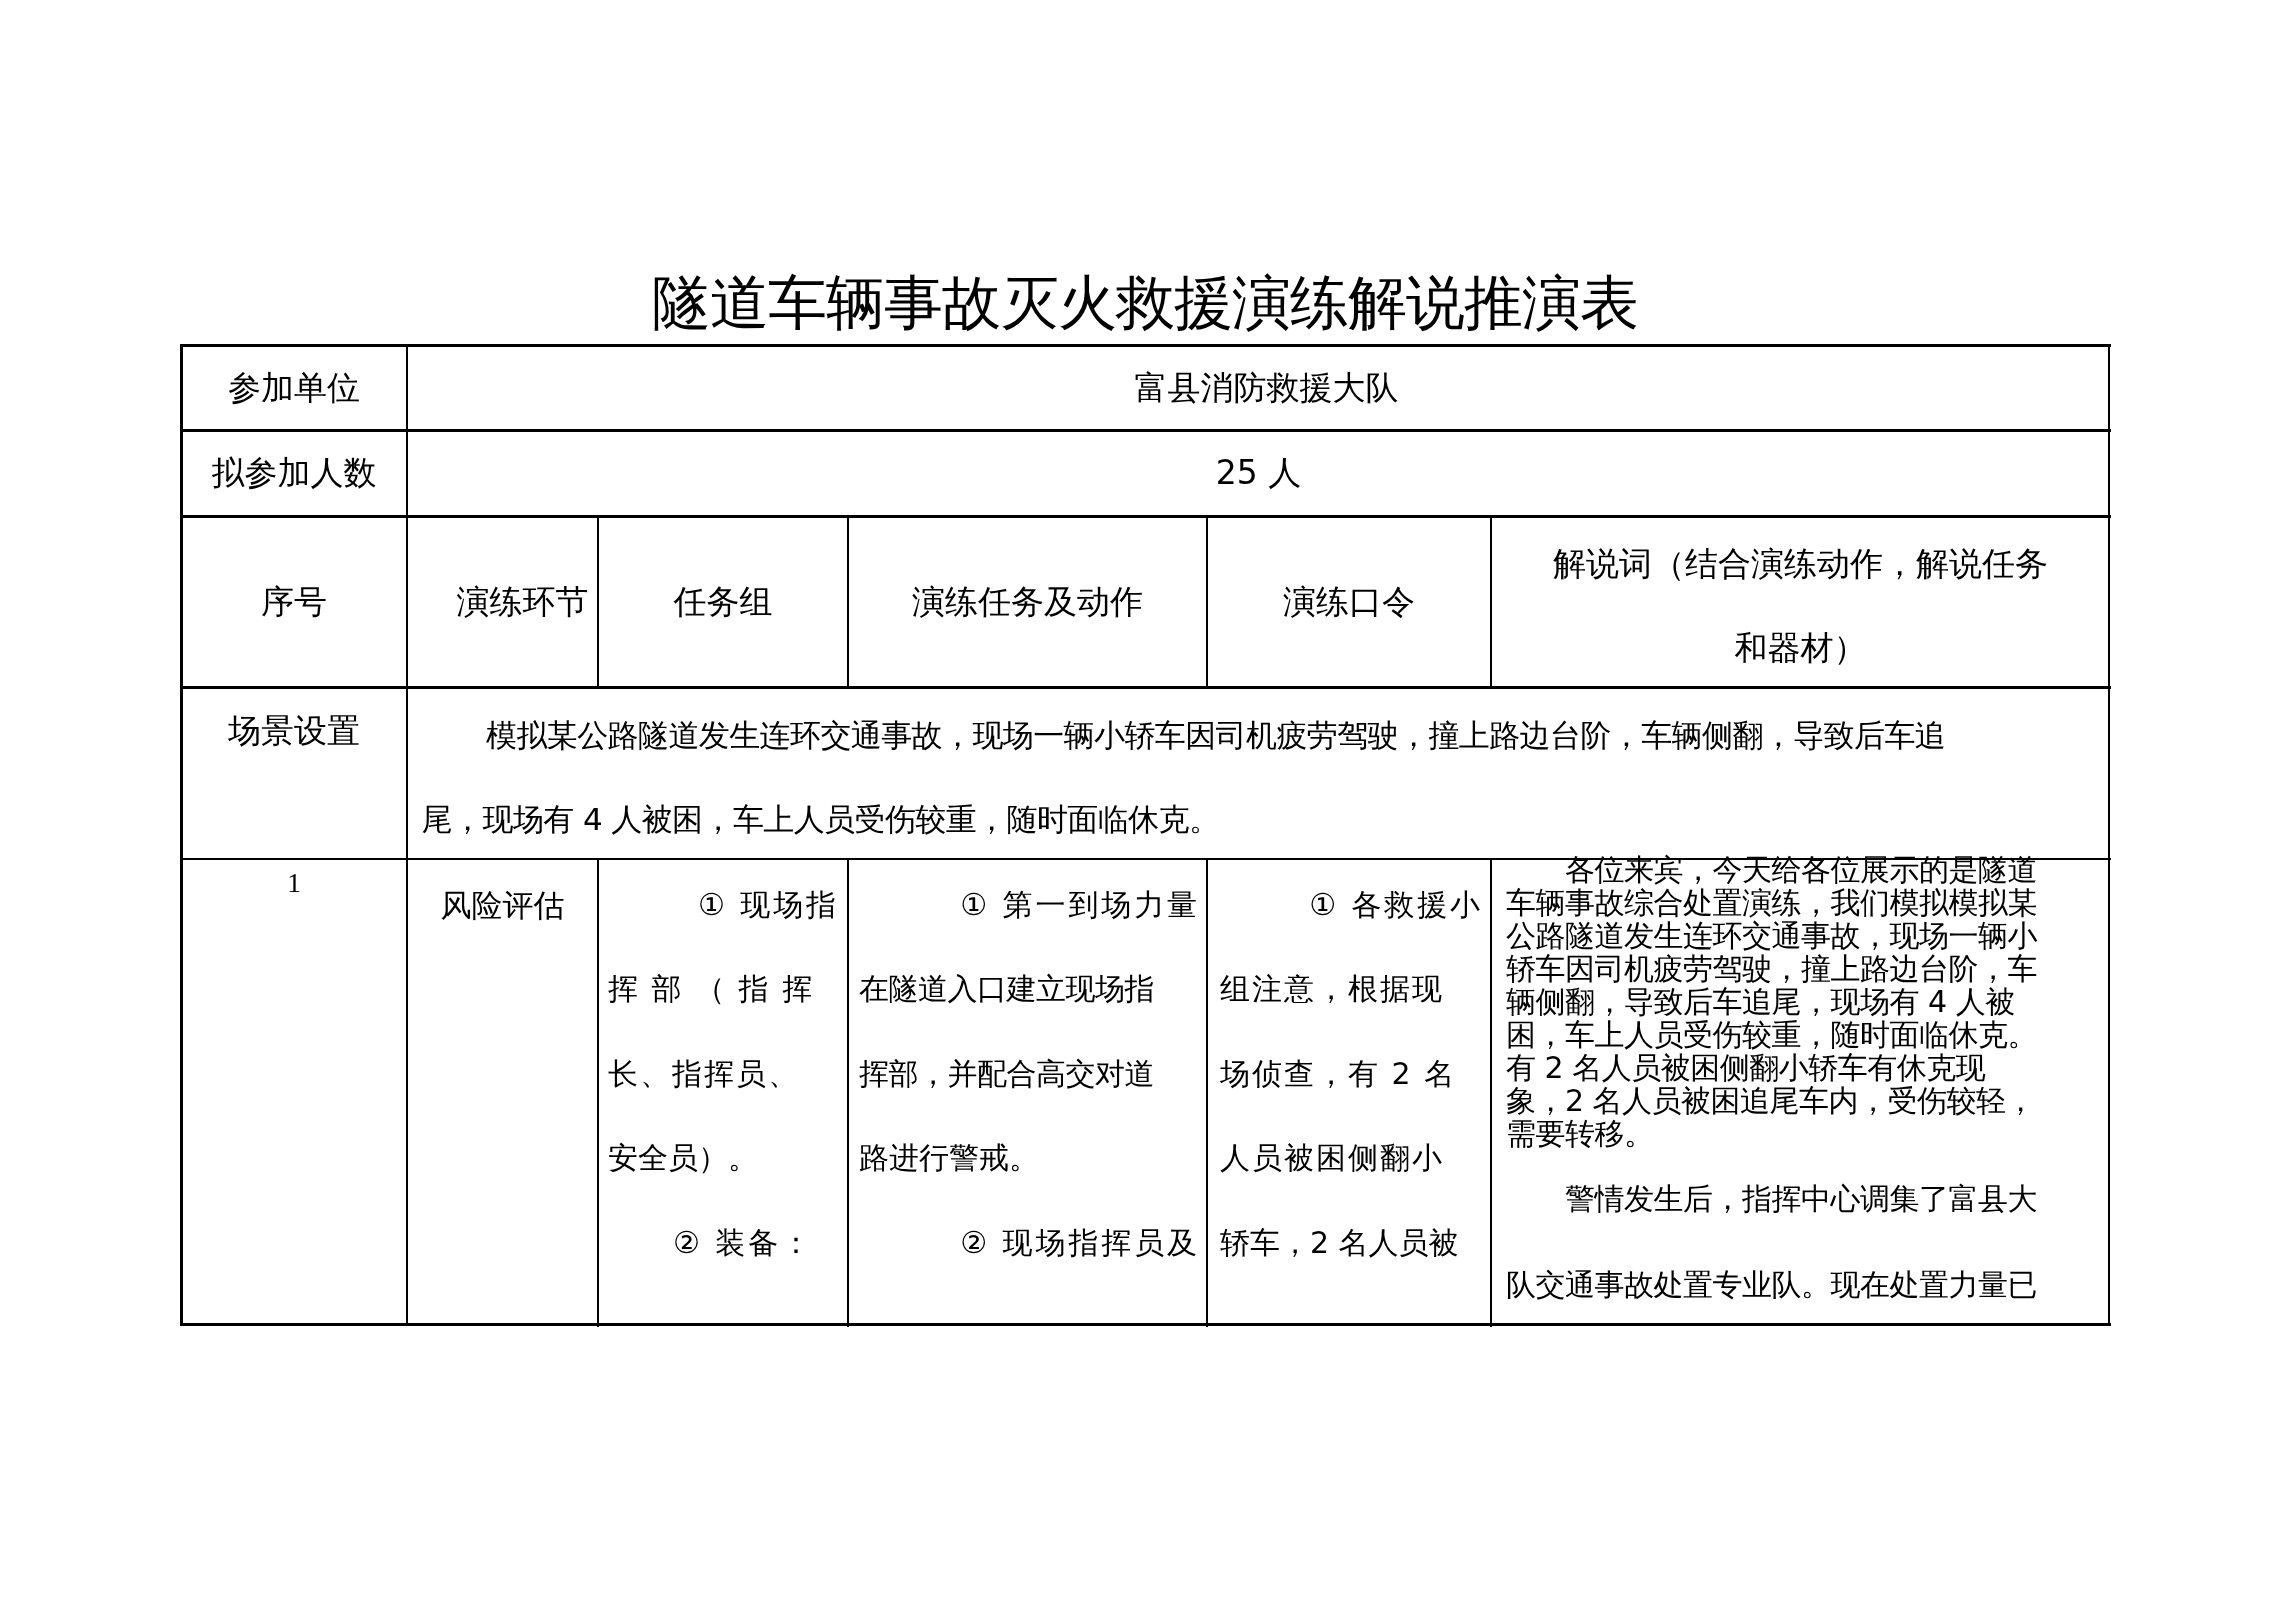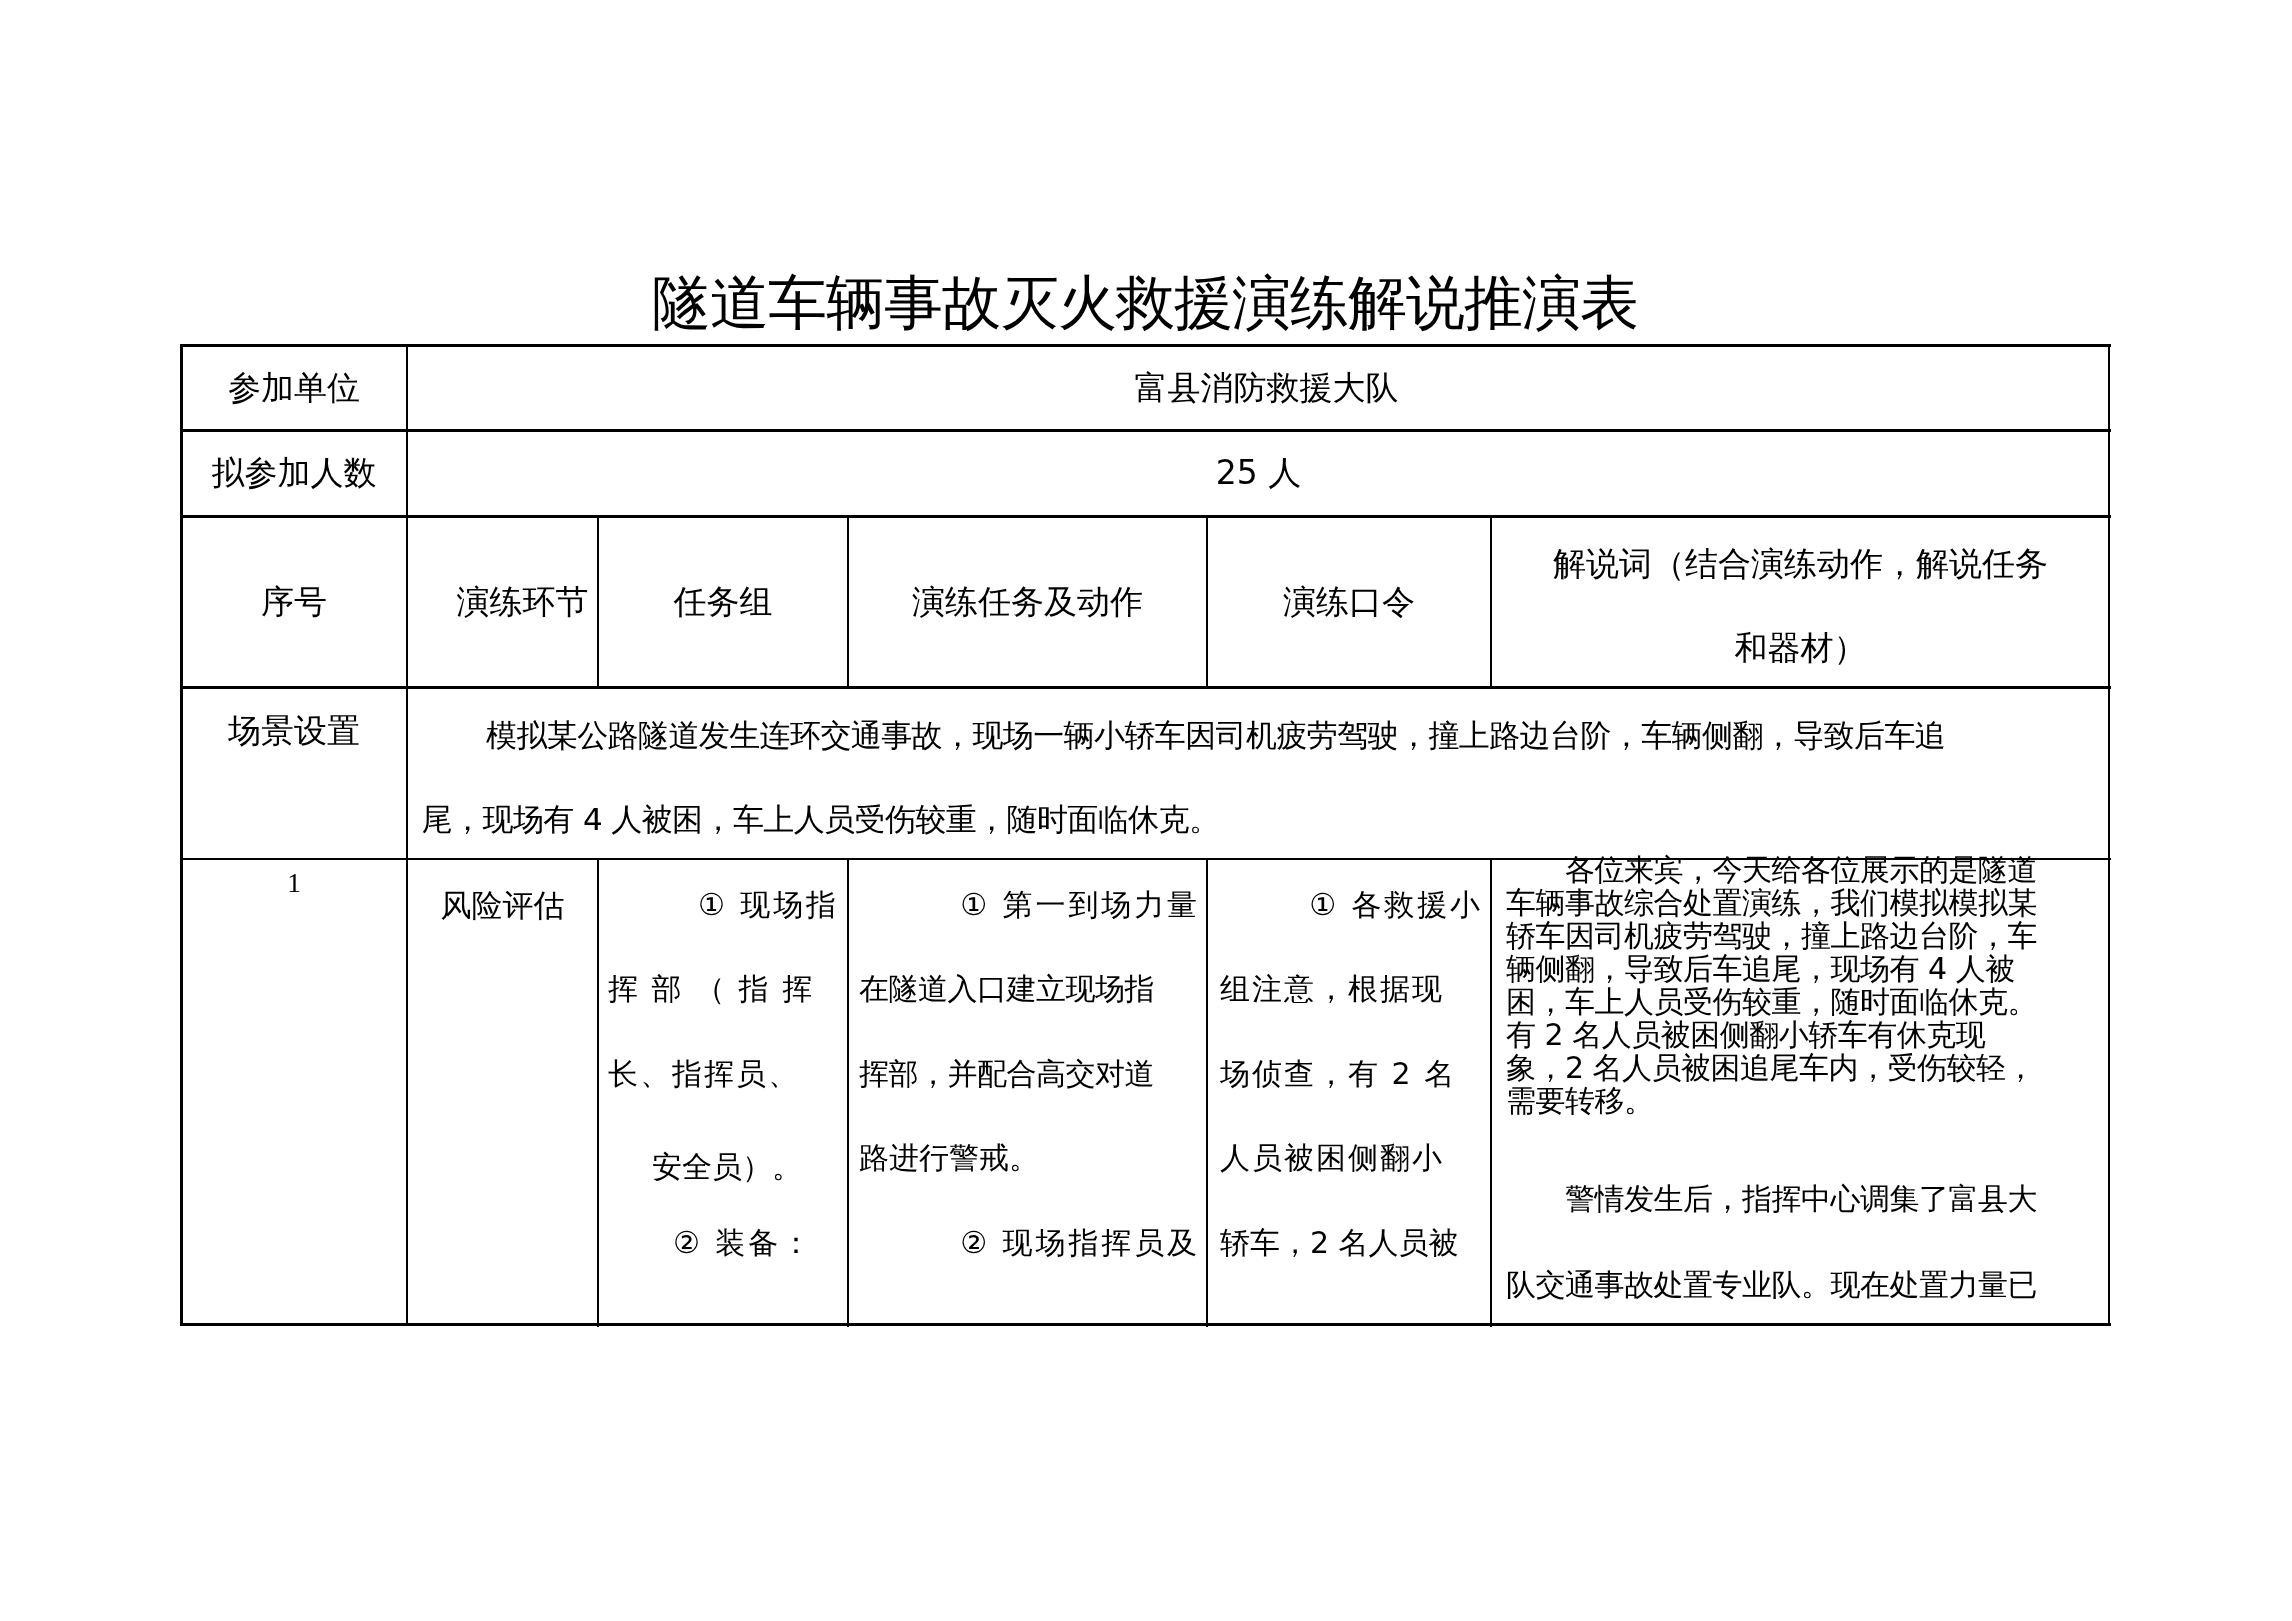--- a/index.html
+++ b/index.html
@@ -71,21 +71,21 @@
   </div>
 
   <div class="lines serif" style="left:183px;top:868px;width:222px;text-align:center;font-size:27.4px;">1</div>
 
   <div class="lines" style="left:408px;top:885px;width:189px;text-align:center;font-size:31px;">风险评估</div>
 
   <div class="lines" style="left:608px;top:885px;width:231px;height:431px;font-size:30px;">
     <div style="top:0;text-align:right;letter-spacing:2.9px;">① 现场指</div>
     <div style="top:84px;letter-spacing:2px;">挥 部 （ 指 挥</div>
     <div style="top:169px;letter-spacing:2px;">长、指挥员、</div>
-    <div style="top:262px;margin-left:44px;">安全员）。</div>
+    <div style="top:253px;">安全员）。</div>
     <div style="top:338px;left:65px;letter-spacing:2.9px;">② 装备：</div>
   </div>
 
   <div class="lines" style="left:859px;top:885px;width:341px;height:431px;font-size:30px;">
     <div style="top:0;text-align:right;letter-spacing:2.9px;">① 第一到场力量</div>
     <div style="top:84px;letter-spacing:-0.5px;">在隧道入口建立现场指</div>
     <div style="top:169px;letter-spacing:-0.5px;">挥部，并配合高交对道</div>
     <div style="top:253px;">路进行警戒。</div>
     <div style="top:338px;text-align:right;letter-spacing:2.9px;">② 现场指挥员及</div>
   </div>
@@ -94,20 +94,21 @@
     <div style="top:0;text-align:right;letter-spacing:2.9px;">① 各救援小</div>
     <div style="top:84px;letter-spacing:2px;">组注意，根据现</div>
     <div style="top:169px;letter-spacing:2px;">场侦查，有 2 名</div>
     <div style="top:253px;letter-spacing:2px;">人员被困侧翻小</div>
     <div style="top:338px;">轿车，2 名人员被</div>
   </div>
 
   <div class="narr" style="left:1506px;top:853px;width:600px;">
     <div>　　各位来宾，今天给各位展示的是隧道</div>
     <div>车辆事故综合处置演练，我们模拟模拟某</div>
+    <div>公路隧道发生连环交通事故，现场一辆小</div>
     <div>轿车因司机疲劳驾驶，撞上路边台阶，车</div>
     <div>辆侧翻，导致后车追尾，现场有 4 人被</div>
     <div>困，车上人员受伤较重，随时面临休克。</div>
     <div>有 2 名人员被困侧翻小轿车有休克现</div>
     <div>象，2 名人员被困追尾车内，受伤较轻，</div>
     <div>需要转移。</div>
   </div>
 
   <div class="lines" style="left:1506px;top:1179px;width:600px;height:137px;font-size:30px;letter-spacing:-0.5px;">
     <div style="top:0;">　　警情发生后，指挥中心调集了富县大</div>

